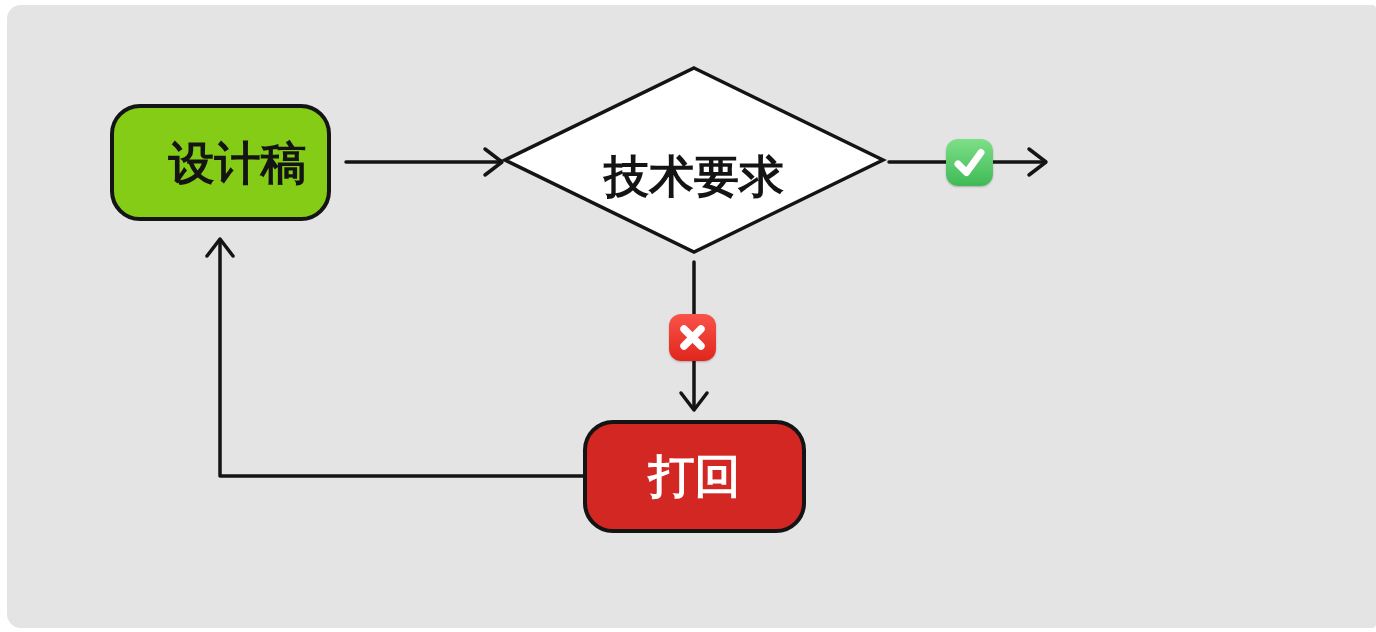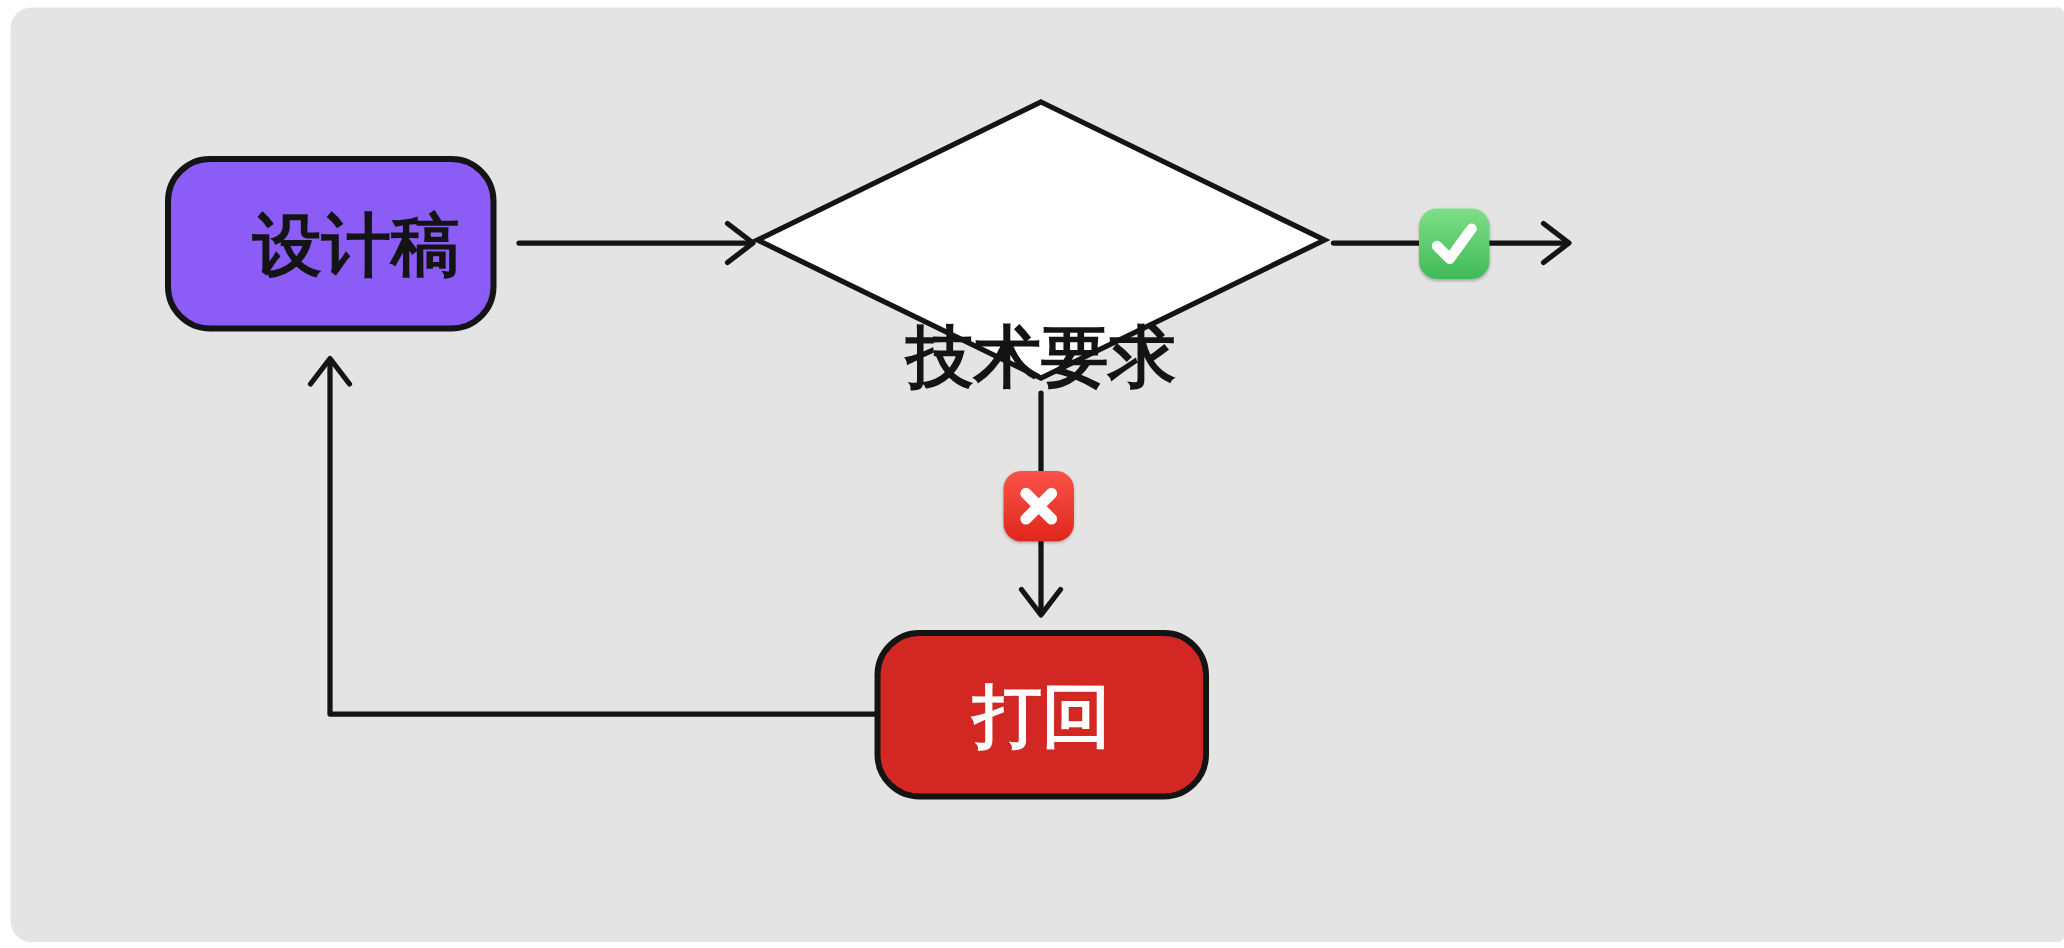--- a/index.html
+++ b/index.html
@@ -28,26 +28,26 @@
   }
   .node-label {
     font-size: 46px;
     font-weight: 700;
     line-height: 1;
     white-space: nowrap;
     user-select: none;
   }
   .node-design  { left: 110px; top: 104px; width: 221px; height: 117px; border-radius: 30px; }
   .node-approve { left: 1055px; top: 105px; width: 223px; height: 115px; border-radius: 28px; }
-  .node-reject  { left: 583px;  top: 420px; width: 223px; height: 113px; border-radius: 30px; }
+  .node-reject  { left: 583px;  top: 420px; width: 223px; height: 113px; border-radius: 30px; font-family: Liberation Serif, serif; }
 
   .diamond-svg { position: absolute; left: 497px; top: 60px; width: 394px; height: 200px; }
   .diamond-label-box {
-    position: absolute; left: 497px; top: 60px; width: 394px; height: 200px;
-    display: flex; align-items: flex-end; justify-content: center;
+    position: absolute; left: 497px; top: 76px; width: 394px; height: 200px;
+    display: flex; align-items: center; justify-content: center;
     pointer-events: none;
   }
   .diamond-label-box .node-label { font-size: 45px; }
 
   .badge {
     position: absolute;
     width: 47px; height: 47px;
     border-radius: 12px;
     display: flex; align-items: center; justify-content: center;
     box-shadow: 0 1px 2px rgba(0,0,0,0.25);
@@ -77,21 +77,21 @@
         <path d="M694 262 V408"></path>
         <path d="M681 393 L694 410 L707 393"></path>
       </g>
       <g>
         <path d="M583 476 L220 476 L220 241"></path>
         <path d="M207 256 L220 239 L233 256"></path>
       </g>
     </g>
   </svg>
 
-  <div class="node node-design" style="background: #8b5cf6; padding-left: 34px;">
+  <div class="node node-design" style="background: #84cc16; padding-left: 34px;">
     <span class="node-label" style="color: rgb(20, 20, 20);">设计稿</span>
   </div>
 
   <svg class="diamond-svg" viewBox="0 0 394 200">
     <polygon points="197,8 386,100 197,192 8,100" stroke-width="3.5" stroke-linejoin="miter" fill="#ffffff" stroke="#141414"></polygon>
   </svg>
   <div class="diamond-label-box">
     <span class="node-label" style="color: rgb(20, 20, 20);">技术要求</span>
   </div>
 

